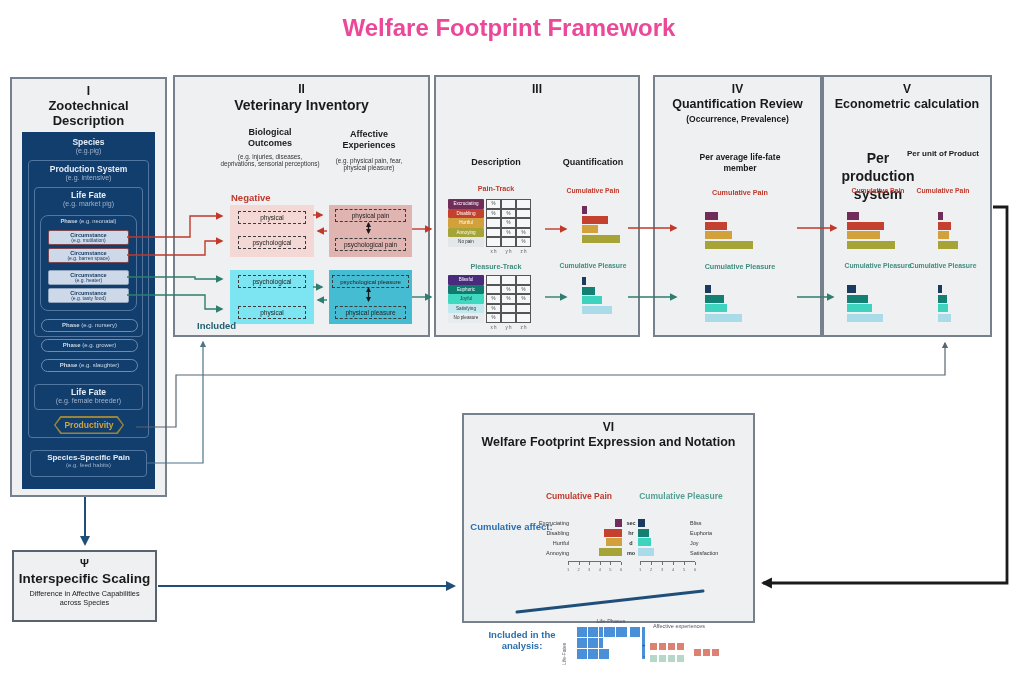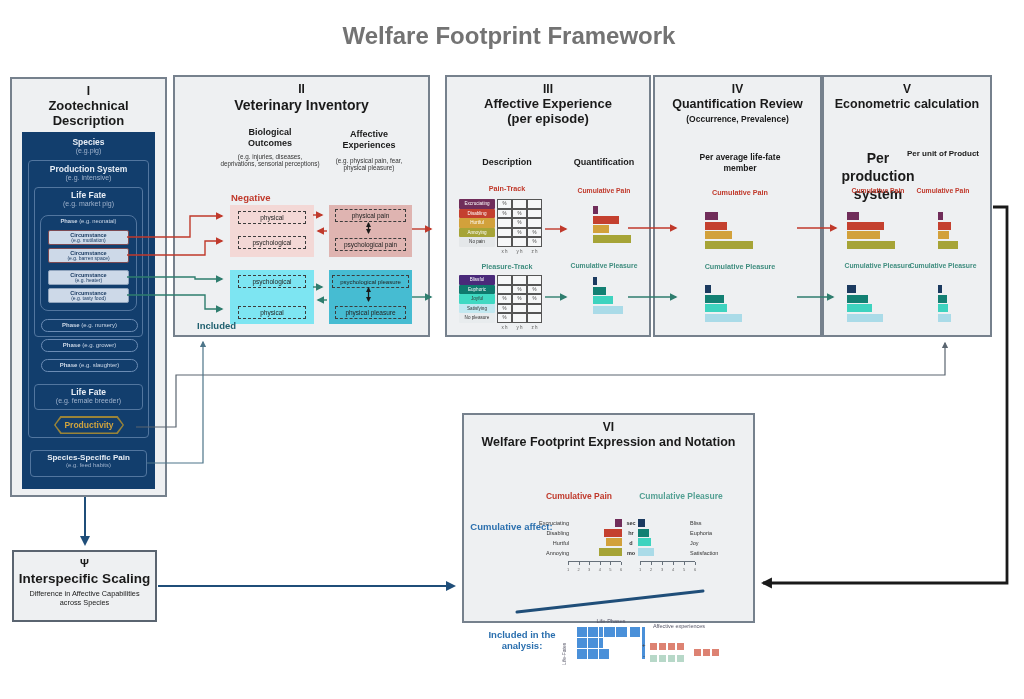--- a/index.html
+++ b/index.html
@@ -1,19 +1,19 @@
 <!DOCTYPE html>
 <html><head>
 <meta charset="utf-8">
 <style>
   html,body{margin:0;padding:0;background:#fff;}
   .canvas{position:relative;width:1024px;height:699px;background:#ffffff;overflow:hidden;
           font-family:"Liberation Sans",sans-serif;color:#1a1a1a;}
   .title{position:absolute;top:14px;left:0;right:6px;text-align:center;
-         font-size:24px;font-weight:bold;color:#737373;margin-top:8px;}
+         font-size:24px;font-weight:bold;color:#ec4899;}
   .panel{position:absolute;background:#eef0f2;border:2px solid #76818d;box-sizing:border-box;}
   .phead{position:absolute;top:5px;left:0;right:0;text-align:center;line-height:1.2;}
   .pnum{font-weight:bold;font-size:12px;}
   .ptitle{font-weight:bold;font-size:13px;line-height:1.15;margin:1px auto 0;}
   .abs{position:absolute;box-sizing:border-box;}
   .ctr{text-align:center;}
   .b{font-weight:bold;}
   
   .navybox{position:absolute;background:#123e6d;color:#e4ebf4;}
   .obox{position:absolute;border:1px solid #52769f;border-radius:4px;box-sizing:border-box;}
@@ -155,24 +155,23 @@
       <div class="dash" style="left:8px;top:5px;width:68px;height:13px;">psychological</div>
       <div class="dash" style="left:8px;top:36px;width:68px;height:13px;">physical</div>
     </div>
     <div class="envbox" style="left:154px;top:193px;width:83px;height:54px;background:#46bcd2;">
       <div class="dash" style="left:3px;top:5px;width:77px;height:13px;font-size:6px;">psychological pleasure</div>
       <div class="dash" style="left:6px;top:36px;width:71px;height:13px;">physical pleasure</div>
     </div>
     <div class="abs poslab" style="left:22px;top:243px;">Included</div>
   </div>
 
-  <div class="panel" style="left:445px;top:75px;width:206px;height:262px;">
+  <div class="panel" style="left:434px;top:75px;width:206px;height:262px;">
     <div class="phead">
       <div class="pnum">III</div>
-      <div class="ptitle" style="width:150px;">Affective Experience (per episode)</div>
     </div>
     <div class="abs collab ctr" style="left:20px;top:80px;width:80px;">Description</div>
     <div class="abs collab ctr" style="left:117px;top:80px;width:80px;">Quantification</div>
     <div class="abs redlab ctr" style="left:20px;top:107px;width:80px;">Pain-Track</div>
     <div class="abs redlab ctr" style="left:113px;top:110px;width:88px;font-size:6.8px;">Cumulative Pain</div>
     <div class="track" style="left:12px;top:122px;">
         <div class="trow">
           <div class="tlab" style="background: rgb(112, 45, 90);">Excruciating</div>
           <div class="tcell">%</div>
           <div class="tcell"></div>

